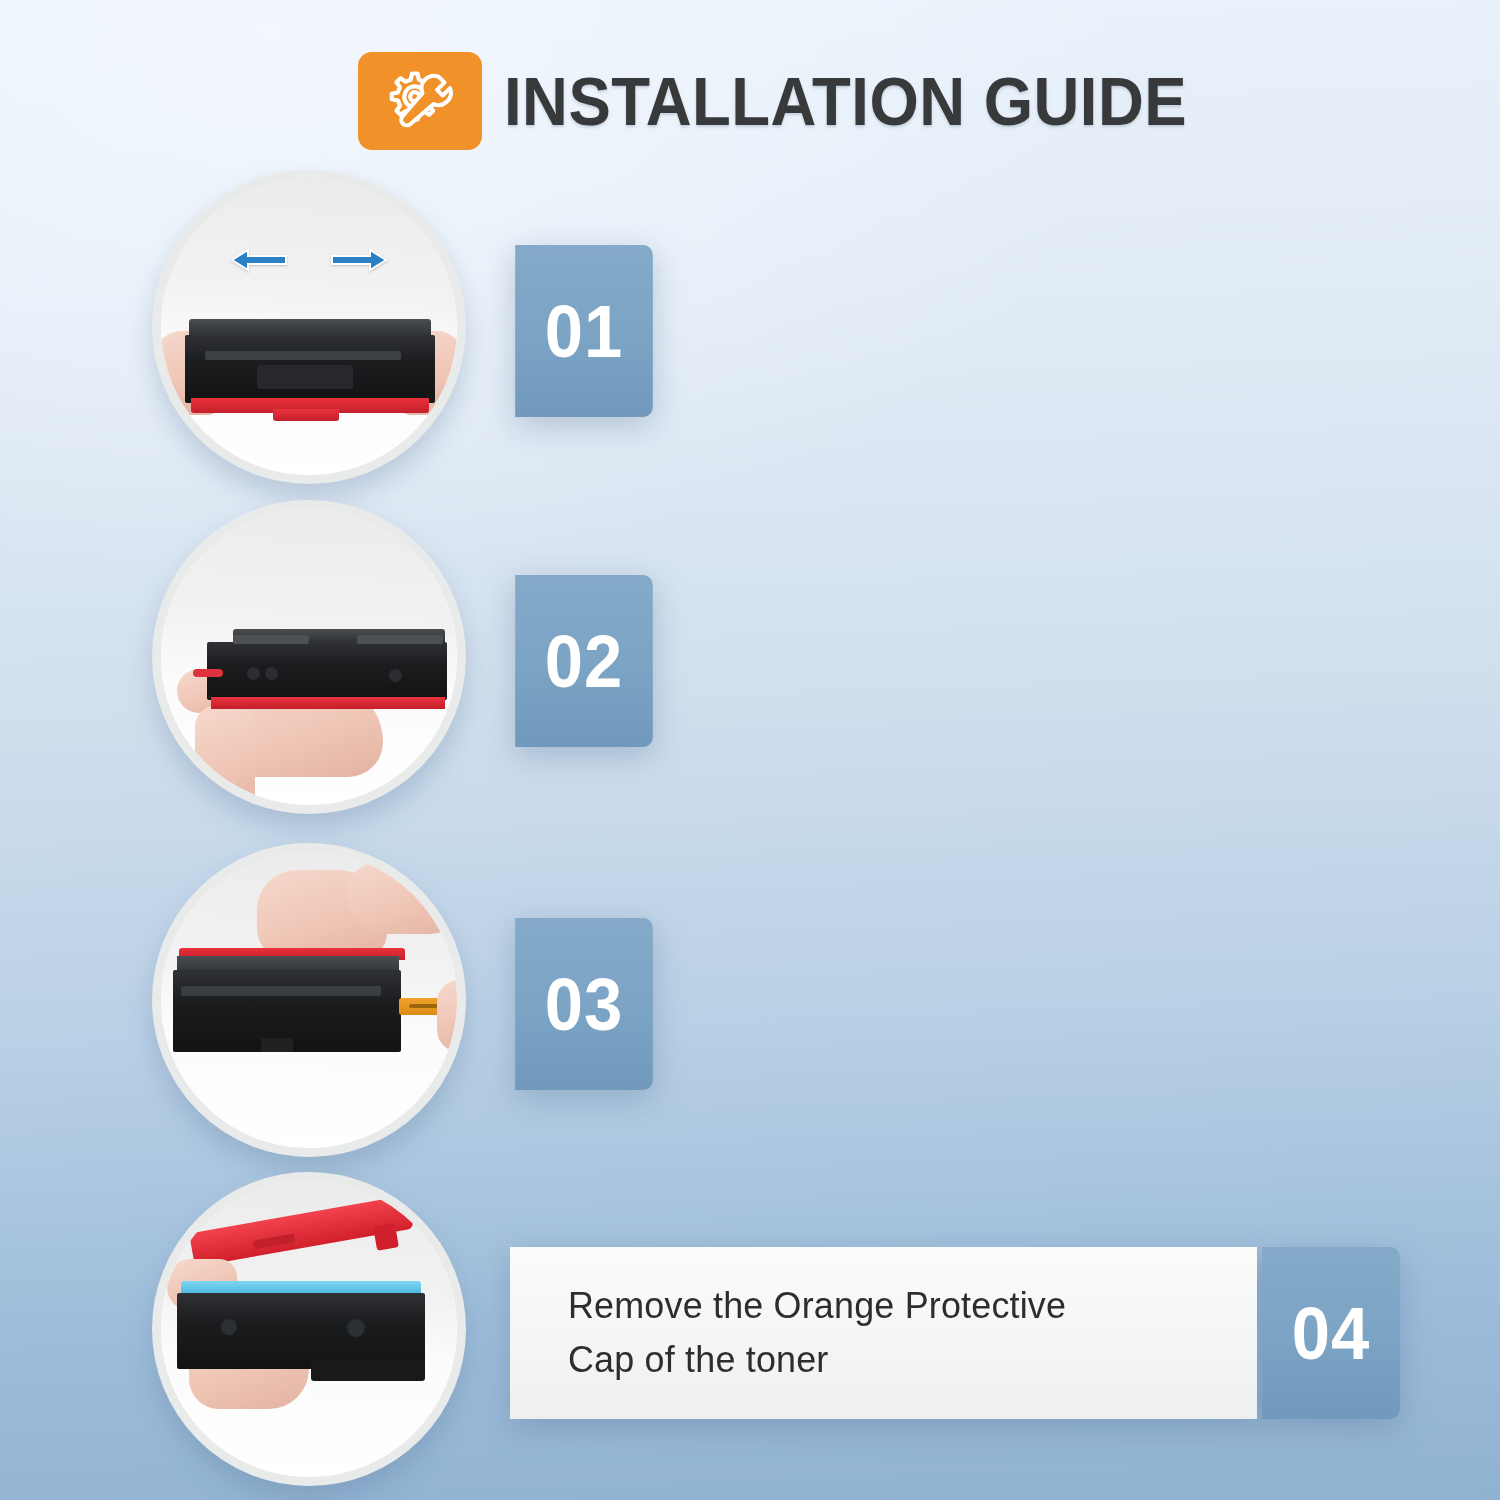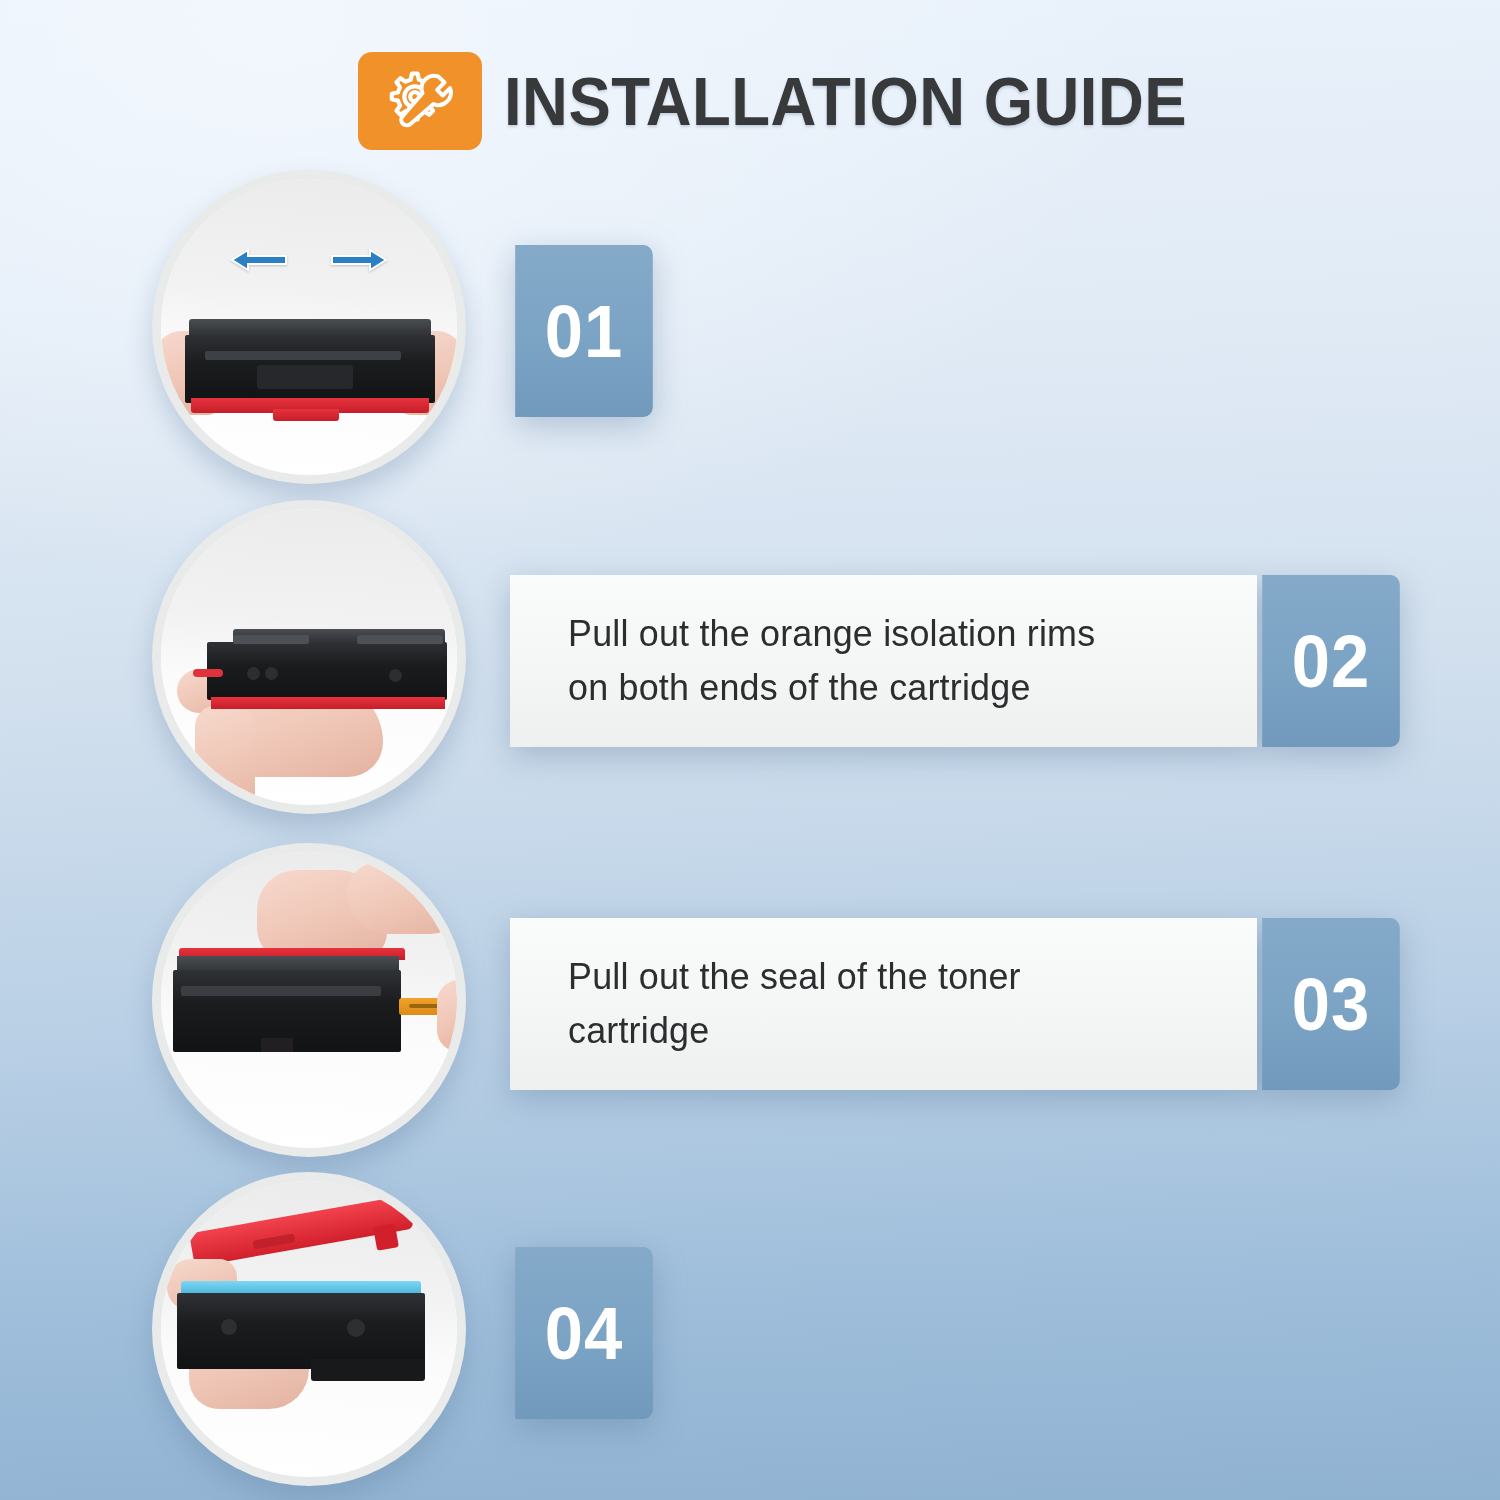--- a/index.html
+++ b/index.html
@@ -224,24 +224,20 @@
         <div style="position:absolute; left:86px; top:158px; width:13px; height:13px; border-radius:50%; background:#2c2e31;"></div>
         <div style="position:absolute; left:104px; top:158px; width:13px; height:13px; border-radius:50%; background:#2c2e31;"></div>
         <div style="position:absolute; left:228px; top:160px; width:13px; height:13px; border-radius:50%; background:#2c2e31;"></div>
         <div class="cart-red" style="left:50px; top:188px; width:234px; height:12px;"></div>
 
         <div style="position:absolute; left:32px; top:160px; width:30px; height:8px; background:#e0323c; border-radius:4px;"></div>
       </div>
     </div>
   </div>
   <div class="card">
-    <div class="card-body">
-      <div class="card-text">Pull out the orange isolation rims
-on both ends of the cartridge</div>
-    </div>
     <div class="card-num">02</div>
   </div>
 </div>
 
 <div class="step step-3">
   <div class="circle-wrap">
     <div class="circle">
       <div class="photo">
 
         <div class="hand" style="left:96px; top:18px; width:130px; height:92px; border-radius:40px 50px 30px 34px;"></div>
@@ -254,24 +250,20 @@
         <div style="position:absolute; left:100px; top:186px; width:32px; height:14px; background:#221f22;"></div>
 
         <div style="position:absolute; left:238px; top:146px; width:50px; height:17px; background:linear-gradient(180deg,#f0a22b 0%,#dd8b18 100%); border-radius:3px;"></div>
         <div style="position:absolute; left:248px; top:152px; width:30px; height:4px; background:#9b6510; border-radius:2px;"></div>
 
         <div class="hand" style="left:276px; top:128px; width:46px; height:72px; border-radius:22px 24px 24px 22px;"></div>
       </div>
     </div>
   </div>
   <div class="card">
-    <div class="card-body">
-      <div class="card-text">Pull out the seal of the  toner
-cartridge</div>
-    </div>
     <div class="card-num">03</div>
   </div>
 </div>
 
 <div class="step step-4">
   <div class="circle-wrap">
     <div class="circle">
       <div class="photo">
 
         <div style="position:absolute; left:34px; top:52px; width:222px; height:34px; background:linear-gradient(180deg,#f2424e 0%,#d1202c 100%); border-radius:6px; transform:rotate(-10deg); transform-origin:left bottom;"></div>
@@ -284,15 +276,19 @@
         <div style="position:absolute; left:20px; top:100px; width:240px; height:16px; background:linear-gradient(180deg,#7ed6f2 0%,#3fb0d8 100%); border-radius:3px 3px 0 0;"></div>
 
         <div class="cart-body" style="left:16px; top:112px; width:248px; height:76px; border-radius:2px;"></div>
         <div style="position:absolute; left:60px; top:138px; width:16px; height:16px; border-radius:50%; background:#2d3033;"></div>
         <div style="position:absolute; left:186px; top:138px; width:18px; height:18px; border-radius:50%; background:#2d3033;"></div>
         <div style="position:absolute; left:150px; top:178px; width:114px; height:22px; background:#17191b; border-radius:0 0 3px 3px;"></div>
       </div>
     </div>
   </div>
   <div class="card">
+    <div class="card-body">
+      <div class="card-text">Remove the Orange Protective
+Cap of the toner</div>
+    </div>
     <div class="card-num">04</div>
   </div>
 </div>
 
 </body></html>

